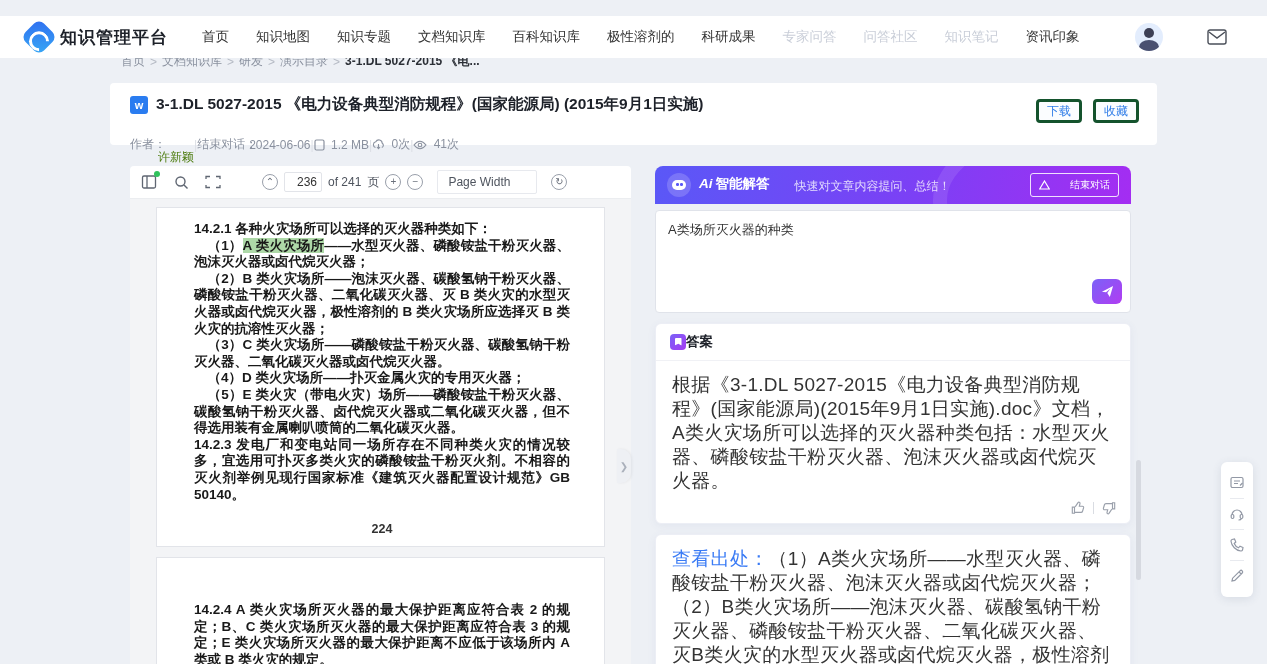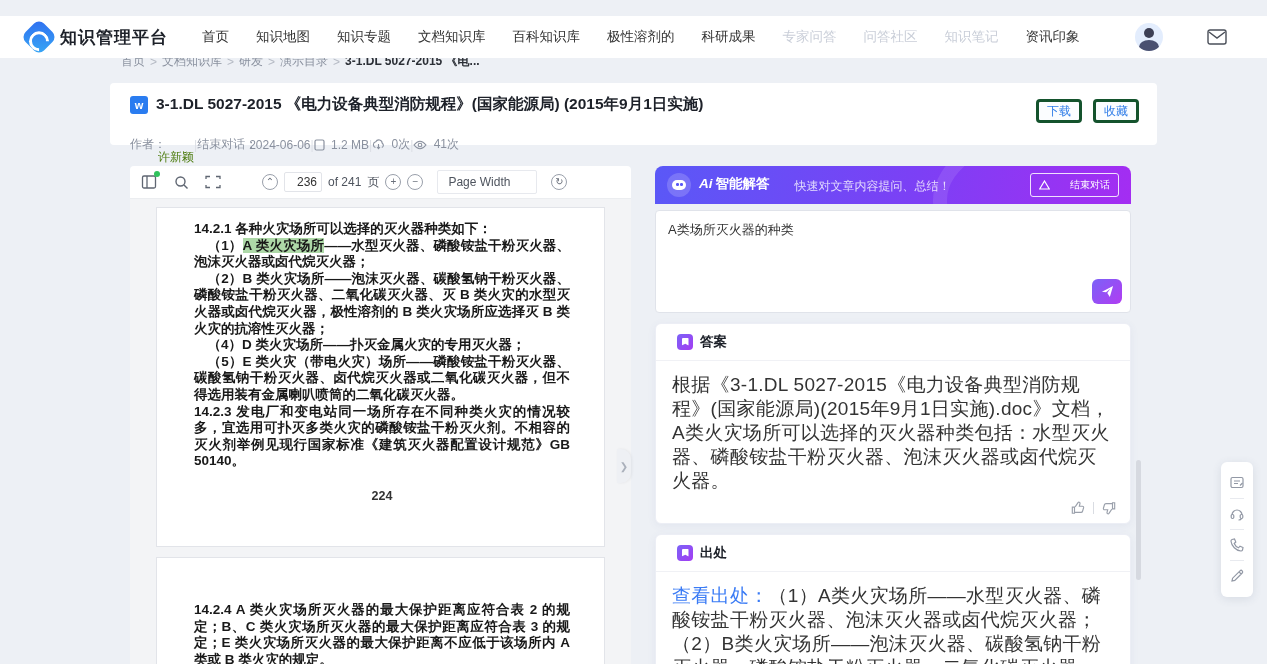--- a/index.html
+++ b/index.html
@@ -68,21 +68,21 @@
   .robot::after{content:"";position:absolute;left:9px;top:10px;width:2.5px;height:2.5px;border-radius:50%;background:#5a58f7;box-shadow:4px 0 0 #5a58f7;}
   .ai-title-wrap{display:flex;flex-direction:row;line-height:1.1;z-index:1;gap:25px;}
   .ai-title{font-size:13.5px;font-weight:bold;color:#fff;}
   .ai-badge{font-style:italic;margin-right:3px;}
   .ai-sub{font-size:12px;color:rgba(255,255,255,.8);margin-top:3px;}
   .end-btn{margin-left:auto;border:1px solid rgba(255,255,255,.85);border-radius:3px;color:#fff;font-size:10px;height:22px;display:flex;align-items:center;gap:20px;padding:0 8px;cursor:pointer;z-index:1;background:transparent;}
   .q-box{margin-top:6px;height:103px;background:#fff;border:1px solid #e0e3ea;border-radius:4px;position:relative;box-sizing:border-box;padding:10px 12px;}
   .q-text{font-size:13px;color:#333;}
   .send-btn{position:absolute;right:8px;bottom:8px;width:30px;height:25px;border-radius:6px;background:linear-gradient(135deg,#7b62f7,#b13cf2);display:flex;align-items:center;justify-content:center;cursor:pointer;}
   .ai-card{margin-top:10px;background:#fff;border:1px solid #eceef5;border-radius:6px;box-shadow:0 2px 8px rgba(90,100,160,.07);}
-  .card-head{display:flex;align-items:center;gap:7px;padding:9px 21px;border-bottom:1px solid #f0f1f5;}
+  .card-head{display:flex;align-items:center;padding:9px 14px;border-bottom:1px solid #f0f1f5;}
   .card-ico{width:16px;height:16px;border-radius:4px;background:linear-gradient(135deg,#7b62f7,#a43cf2);position:relative;flex:0 0 auto;}
   .card-ico::after{content:"";position:absolute;left:4.5px;top:3.5px;width:7px;height:8px;background:#fff;border-radius:1px;clip-path:polygon(0 0,100% 0,100% 100%,55% 78%,0 100%);}
   .card-title{font-size:13.5px;font-weight:bold;color:#1d2129;}
   .card-body{padding:12px 16px 8px 16px;font-size:19px;color:#333;line-height:24px;letter-spacing:.3px;}
   .rate-row{display:flex;justify-content:flex-end;align-items:center;gap:8px;padding:0 14px 8px 0;color:#9aa0ab;}
   .rate-div{width:1px;height:12px;background:#d9dce2;}
   .rate-ico{cursor:pointer;display:flex;}
   .src-block{margin-bottom:10px;}
   .src-link{color:#3a7bf5;cursor:pointer;}
   .panel-scrollbar{position:absolute;left:1136px;top:460px;width:5px;height:120px;border-radius:3px;background:#d6d9e0;}
@@ -214,20 +214,21 @@
         <span class="circle-btn">−</span>
       </div>
       <div class="zoom-box">Page Width</div>
       <span class="circle-btn">↻</span>
     </div>
     <div class="v-body">
       <div class="doc-page p1">
         <p>14.2.1  各种火灾场所可以选择的灭火器种类如下：</p>
         <p class="ind"><span>（1）</span><span class="hl">A 类火灾场所</span><span>——水型灭火器、磷酸铵盐干粉灭火器、泡沫灭火器或卤代烷灭火器；</span></p>
         <p class="ind">（2）B 类火灾场所——泡沫灭火器、碳酸氢钠干粉灭火器、磷酸铵盐干粉灭火器、二氧化碳灭火器、灭 B 类火灾的水型灭火器或卤代烷灭火器，极性溶剂的 B 类火灾场所应选择灭 B 类火灾的抗溶性灭火器；</p>
+        <p class="ind">（3）C 类火灾场所——磷酸铵盐干粉灭火器、碳酸氢钠干粉灭火器、二氧化碳灭火器或卤代烷灭火器。</p>
         <p class="ind">（4）D 类火灾场所——扑灭金属火灾的专用灭火器；</p>
         <p class="ind">（5）E 类火灾（带电火灾）场所——磷酸铵盐干粉灭火器、碳酸氢钠干粉灭火器、卤代烷灭火器或二氧化碳灭火器，但不得选用装有金属喇叭喷筒的二氧化碳灭火器。</p>
         <p>14.2.3  发电厂和变电站同一场所存在不同种类火灾的情况较多，宜选用可扑灭多类火灾的磷酸铵盐干粉灭火剂。不相容的灭火剂举例见现行国家标准《建筑灭火器配置设计规范》GB 50140。</p>
         <div class="page-num">224</div>
       </div>
       <div class="doc-page p2">
         <p>14.2.4  A 类火灾场所灭火器的最大保护距离应符合表 2 的规定；B、C 类火灾场所灭火器的最大保护距离应符合表 3 的规定；E 类火灾场所灭火器的最大保护距离不应低于该场所内 A 类或 B 类火灾的规定。</p>
       </div>
     </div>
     <div class="collapse-tab">
@@ -274,24 +275,20 @@
         <span class="rate-div"></span>
         <span class="rate-ico">
           <svg width="14" height="14" viewBox="0 0 16 16" fill="none" stroke="#9aa0ab" stroke-width="1.3" transform="rotate(180)">
               <path d="M1.5 7 h2.5 v7 H1.5 Z M4 13 h7.5 a1.8 1.8 0 0 0 1.7-1.3 l1.2-4 A1.4 1.4 0 0 0 13 6 H9.5 L10.3 2.7 A1.3 1.3 0 0 0 8 1.8 L5.2 6.2 4 7"></path>
             </svg>
         </span>
       </div>
     </div>
 
     <div class="ai-card">
-      <div class="card-head">
-        <div class="card-ico"></div>
-        <div class="card-title">出处</div>
-      </div>
       <div class="card-body">
         <div class="src-block">
           <span class="src-link">查看出处：</span><span>（1）A类火灾场所——水型灭火器、磷酸铵盐干粉灭火器、泡沫灭火器或卤代烷灭火器；（2）B类火灾场所——泡沫灭火器、碳酸氢钠干粉灭火器、磷酸铵盐干粉灭火器、二氧化碳灭火器、灭B类火灾的水型灭火器或卤代烷灭火器，极性溶剂的B类火灾场所应选择灭B类火灾的抗溶性灭火器；（3）C类火灾场所——磷酸铵盐干粉灭火器、碳酸氢钠干粉灭火器、二氧化碳灭火器或卤代烷灭火器。（4）D类火灾场所——扑灭金属火灾的专用灭火器；</span>
         </div>
 
       </div>
     </div>
   </div>
 
   <div class="panel-scrollbar"></div>

